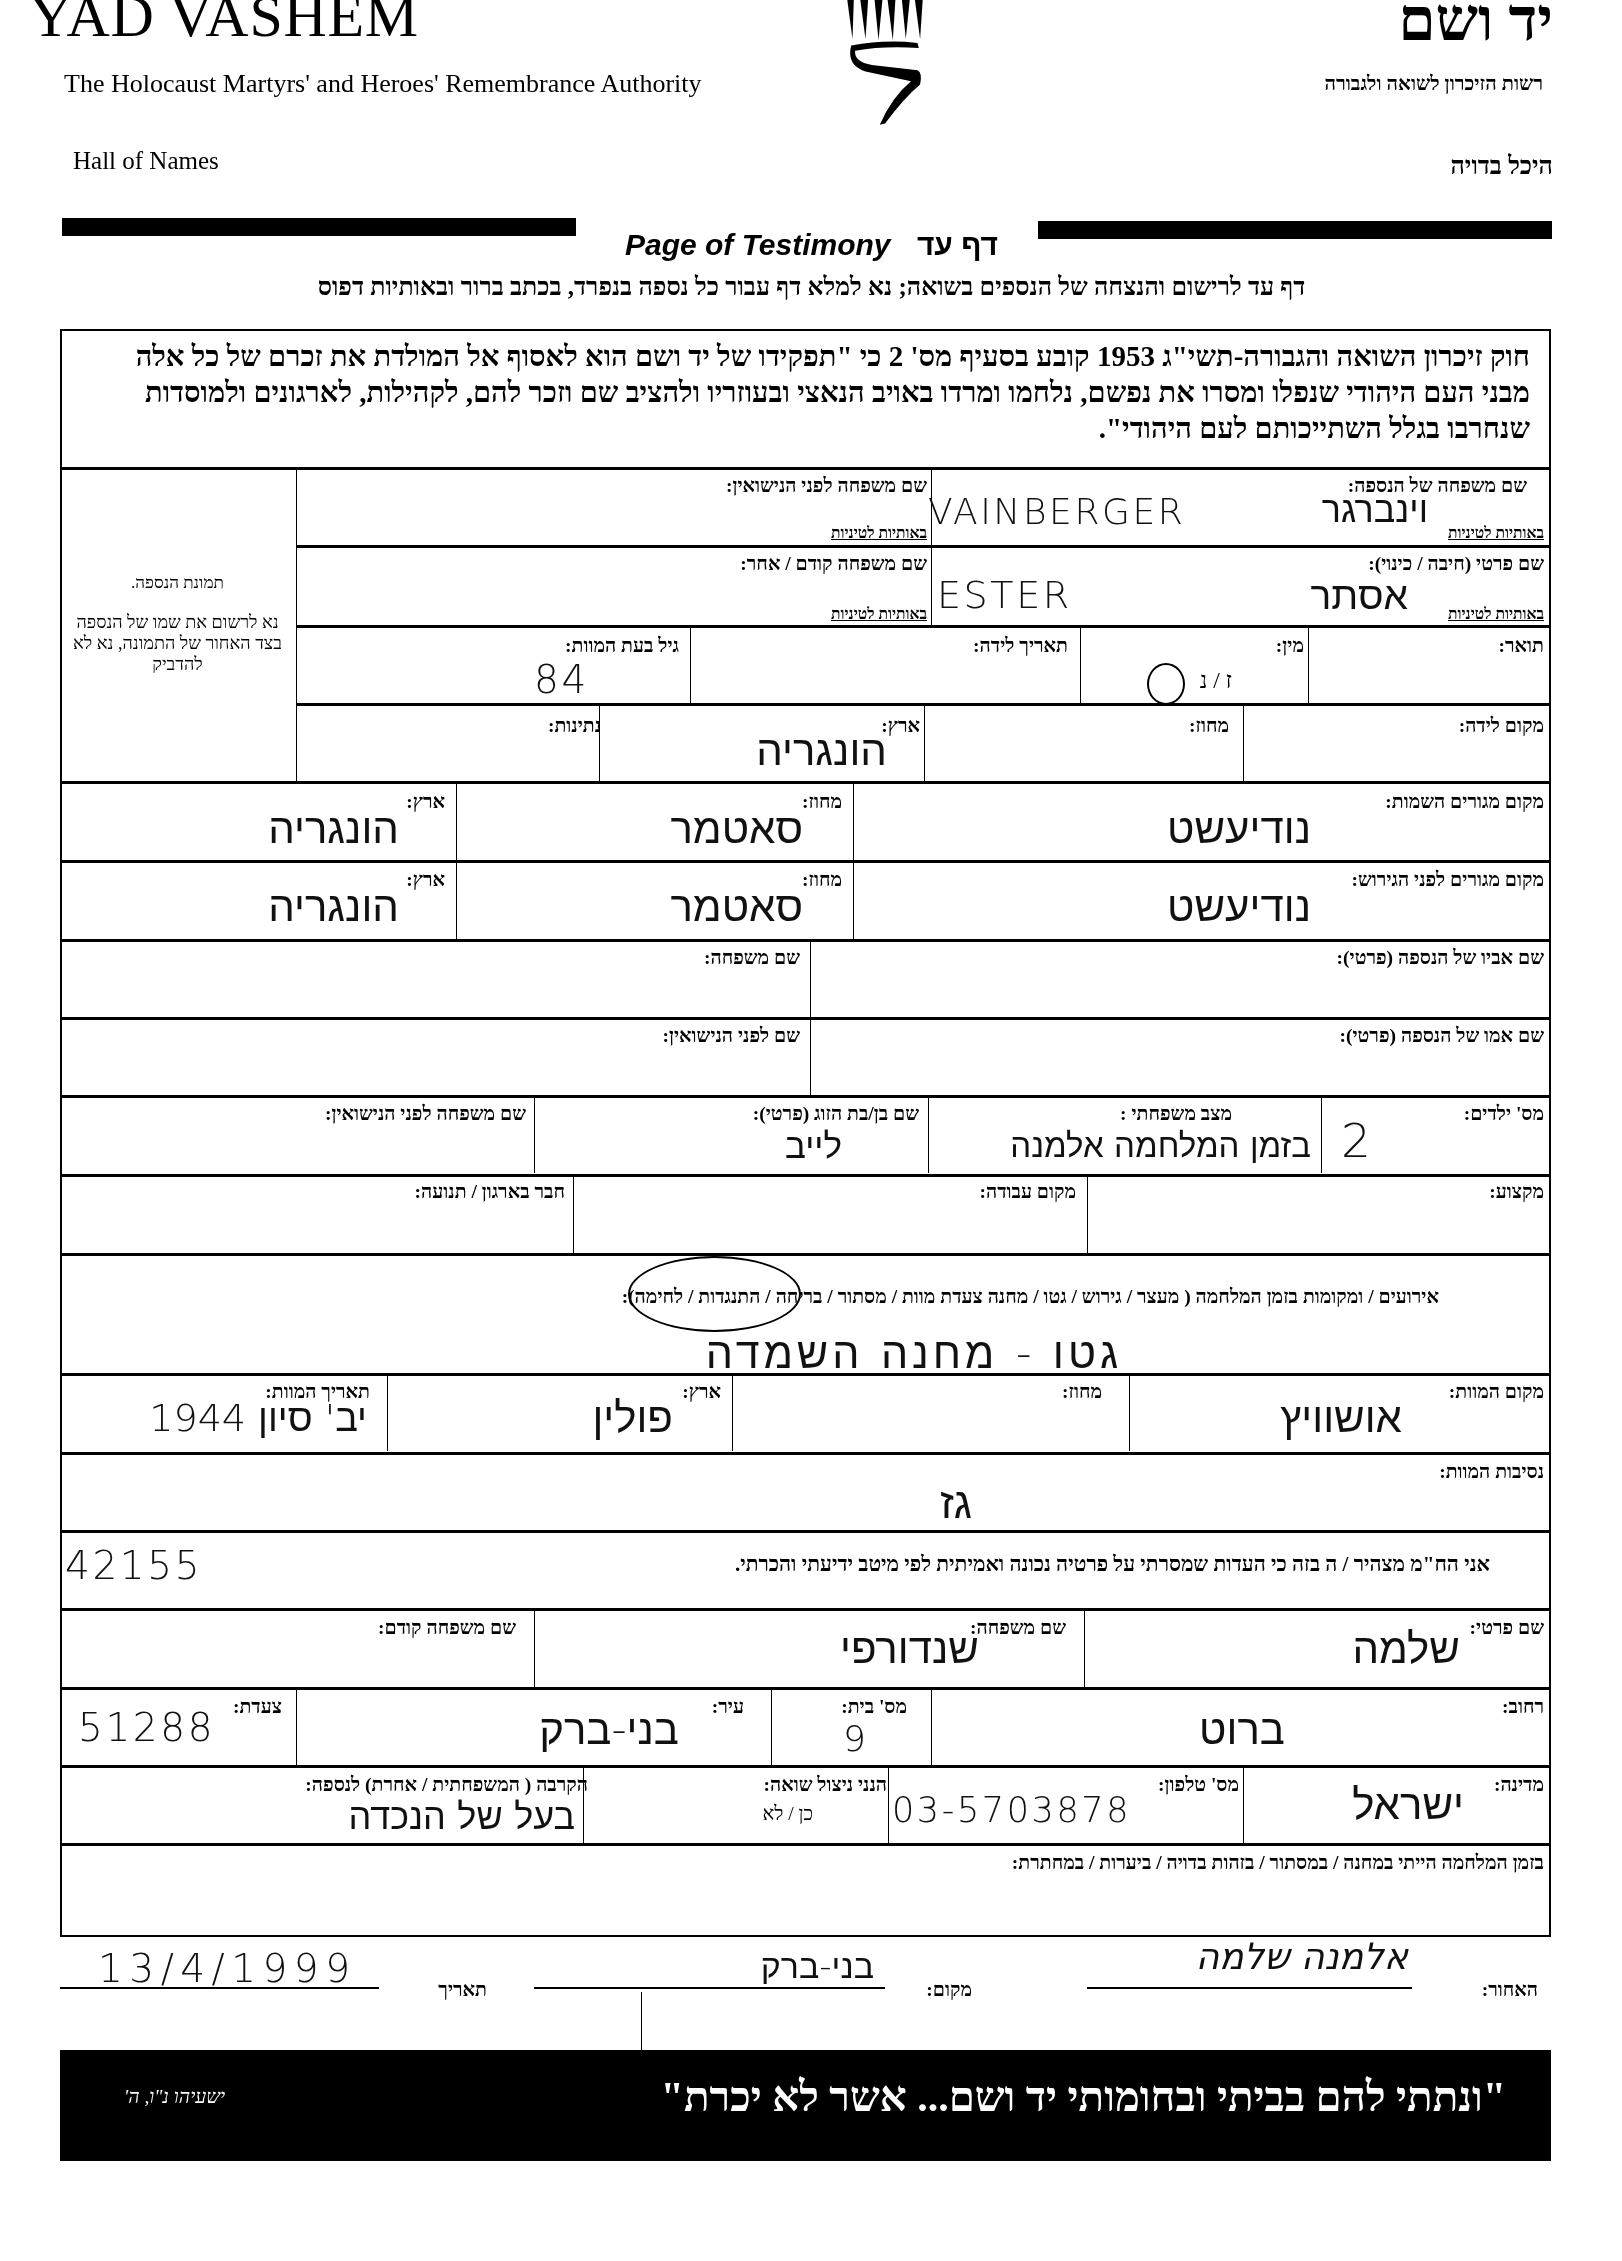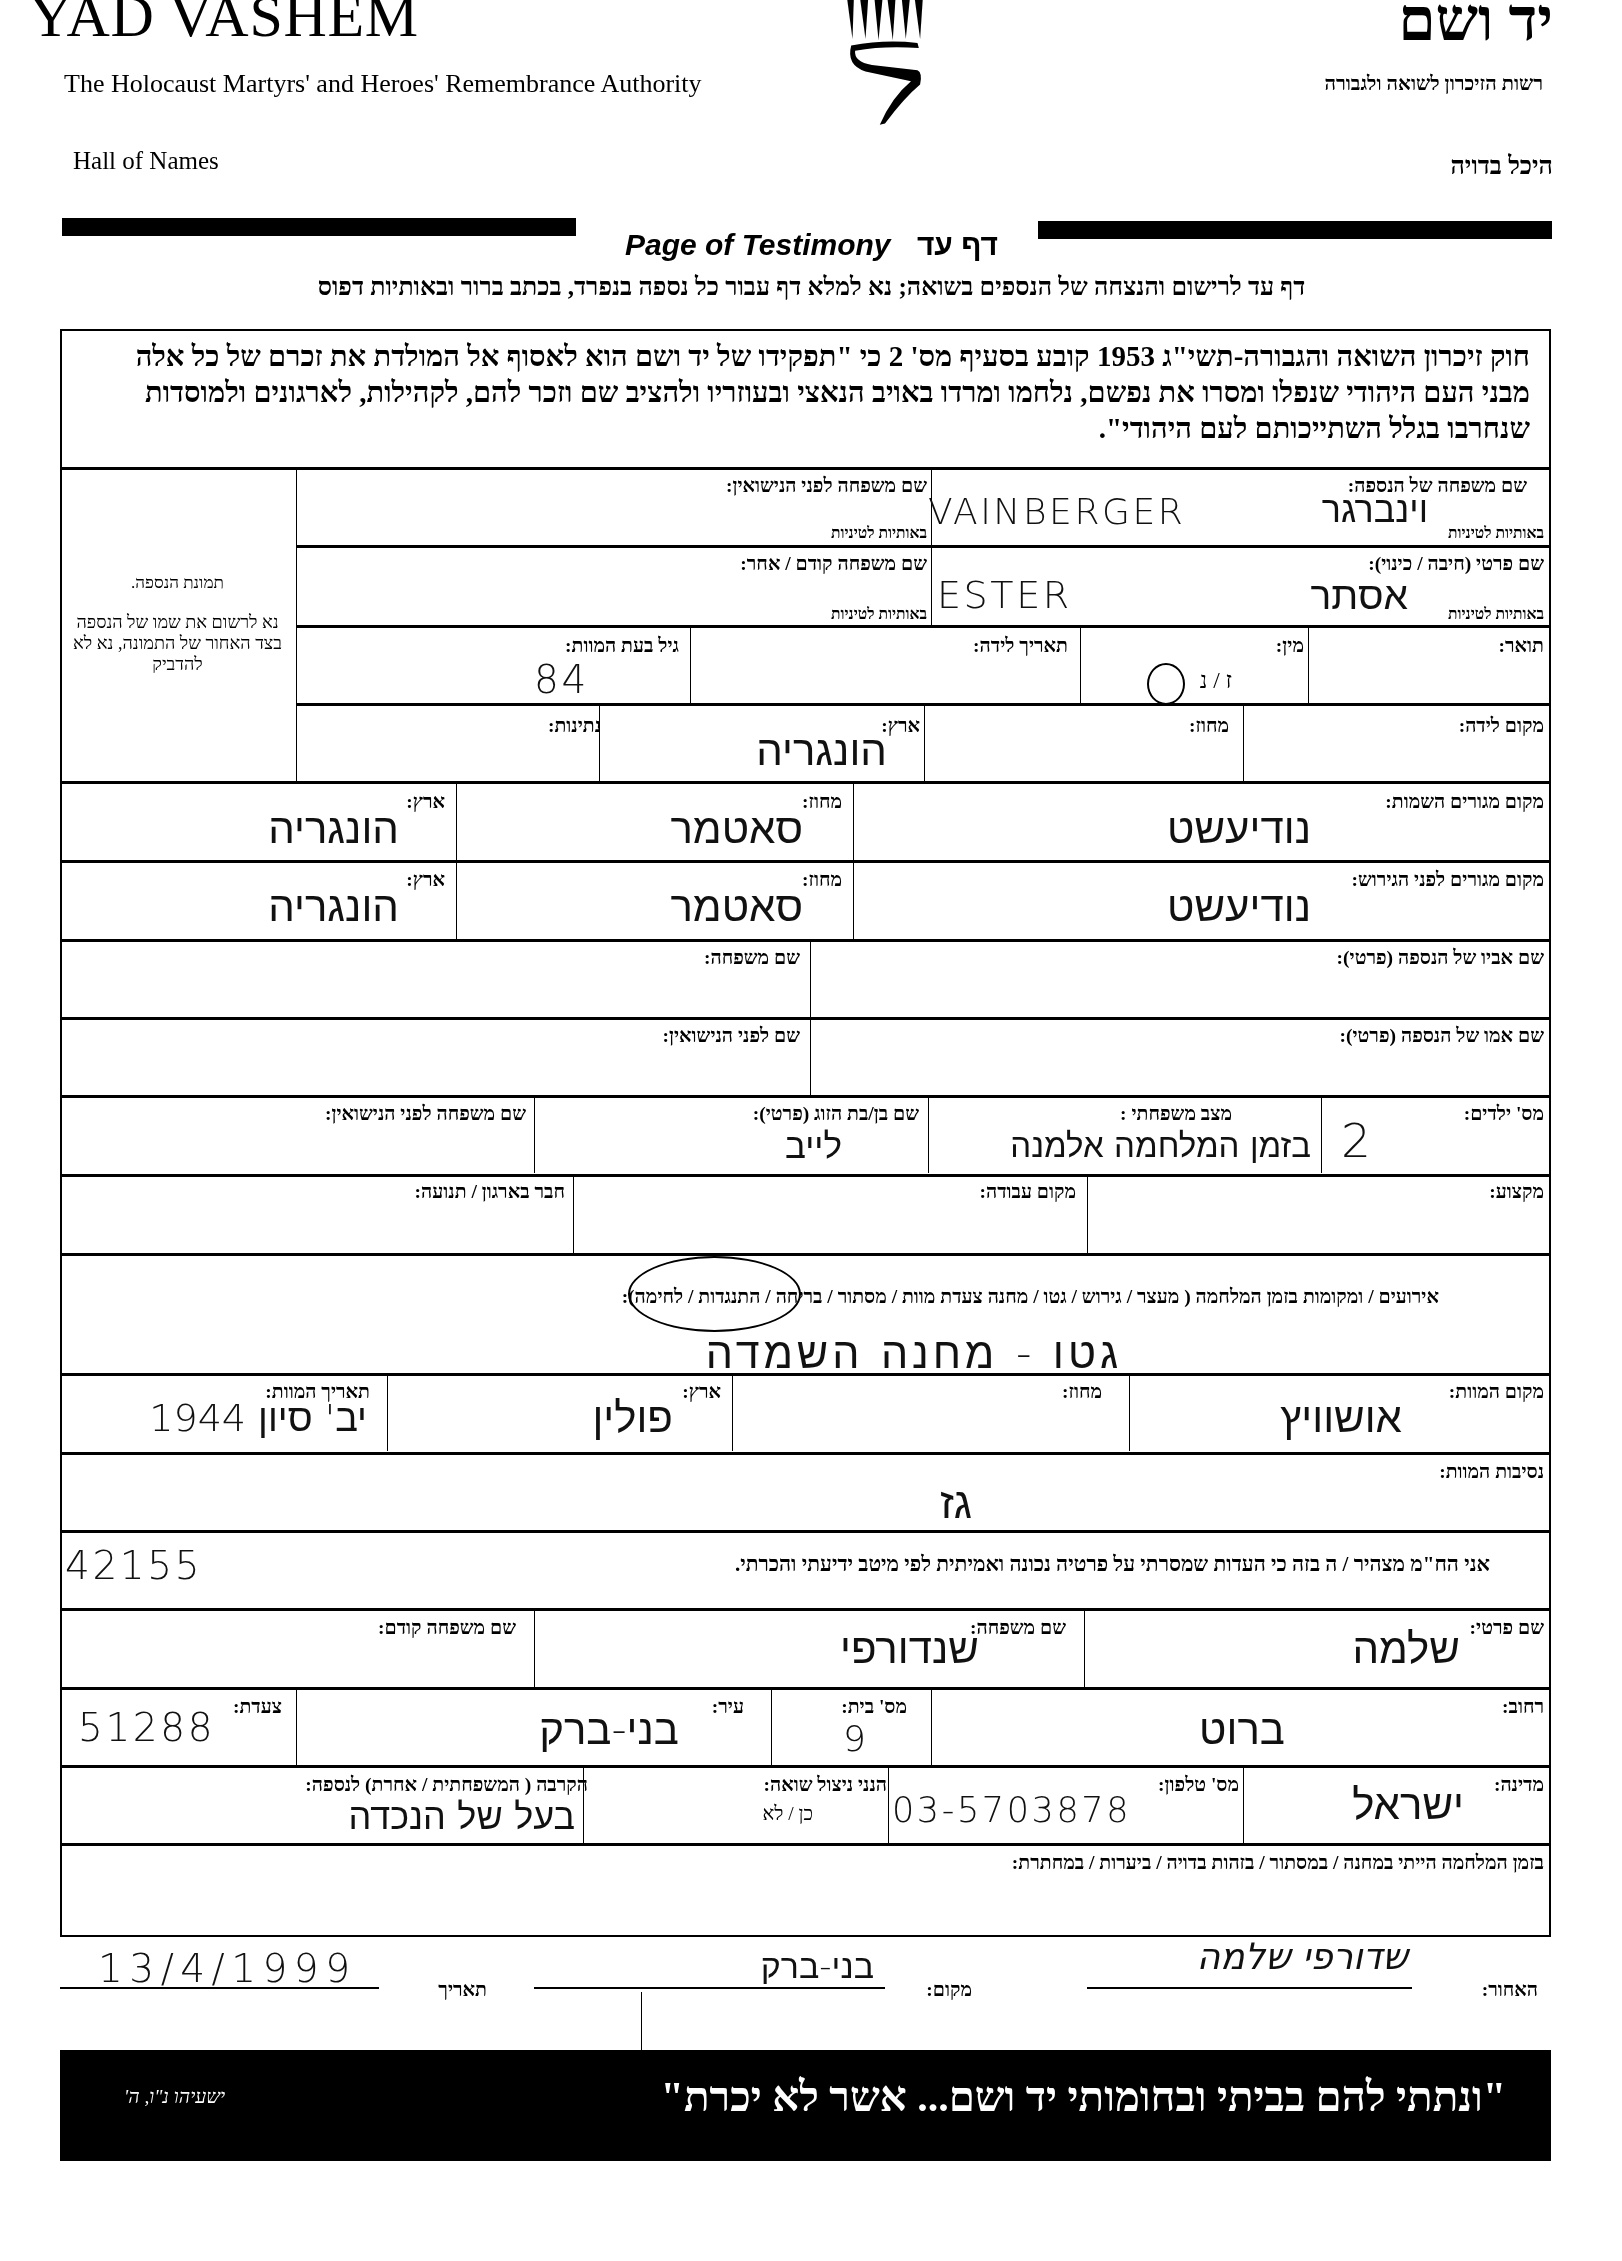--- a/index.html
+++ b/index.html
@@ -24,21 +24,21 @@
                font-weight: bold; font-style: italic; font-size: 30px; }
   .pot-title span.he { font-style: normal; margin-left: 18px; }
   .instr { left: 0; right: 0; top: 273px; text-align: center; font-size: 25px; font-weight: bold; }
 
   
   .frame { left: 60px; top: 329px; width: 1491px; height: 1608px; border: 2.6px solid #000; box-sizing: border-box; }
   .law { left: 98px; top: 338px; width: 1432px; font-size: 29px; font-weight: bold; line-height: 36px; text-align: right; }
   .hline { position: absolute; left: 60px; width: 1491px; height: 3.3px; background: #000; }
   .vline { position: absolute; width: 1.3px; background: #000; }
   .lbl { position: absolute; font-size: 19.5px; font-weight: bold; direction: rtl; white-space: nowrap; }
-  .sublbl { position: absolute; font-size: 15.6px; font-weight: bold; direction: rtl; white-space: nowrap; margin-left: 31px; }
+  .sublbl { position: absolute; font-size: 15.6px; font-weight: bold; direction: rtl; text-decoration: underline; white-space: nowrap; margin-left: 31px; }
   .val { position: absolute; font-size: 42px; direction: rtl; white-space: nowrap; }
   .val-ltr { position: absolute; font-size: 42px; white-space: nowrap; letter-spacing: 2.6px; }
   .photo-title { left: 62px; top: 573px; width: 231px; text-align: center; font-size: 17px; font-weight: normal; direction: rtl; }
   .photo-note { left: 65px; top: 612px; width: 225px; text-align: center; font-size: 18px; line-height: 21px; direction: rtl; }
 
   .circle { position: absolute; border: 2px solid #000; border-radius: 50%; }
 
   
   .sigline { position: absolute; height: 2px; background: #000; }
   .footer { left: 60px; top: 2050px; width: 1491px; height: 111px; background: #000; }
@@ -241,21 +241,21 @@
 <div class="lbl" style="right:736px;top:1774px">הנני ניצול שואה:</div>
 <div class="lbl" style="right:810px;top:1803px;font-weight:normal">כן / לא</div>
 <div class="lbl" style="right:1035px;top:1774px">הקרבה ( המשפחתית / אחרת) לנספה:</div>
 <div class="val hand" style="right:1048px;top:1796px;font-size:36px">בעל של הנכדה</div>
 
 <div class="lbl" style="right:79px;top:1852px">בזמן המלחמה הייתי במחנה / במסתור / בזהות בדויה / ביערות / במחתרת:</div>
 <div class="val hand" style="right:163px;top:1875px"></div>
 
 <div class="lbl" style="right:85px;top:1979px">האחור:</div>
 <div class="sigline" style="left:1087px;top:1987px;width:325px"></div>
-<div class="val hand" style="right:215px;top:1936px;font-size:36px;font-style:italic">שדורפי שלמה</div>
+<div class="val hand" style="right:215px;top:1936px;font-size:36px;font-style:italic">אלמנה שלמה</div>
 <div class="lbl" style="right:651px;top:1979px">מקום:</div>
 <div class="sigline" style="left:534px;top:1987px;width:351px"></div>
 <div class="val hand" style="right:749px;top:1946px;font-size:34px">בני-ברק</div>
 <div class="vline" style="left:641px;top:1992px;height:72px"></div>
 <div class="lbl" style="right:1136px;top:1979px">תאריך</div>
 <div class="sigline" style="left:60px;top:1987px;width:319px"></div>
 <div class="val-ltr hand" style="left:98px;top:1946px;font-size:39px;letter-spacing:6.5px">13/4/1999</div>
 
 <div class="abs footer"></div>
 <div class="abs footer-quote">"ונתתי להם בביתי ובחומותי יד ושם... אשר לא יכרת"</div>

